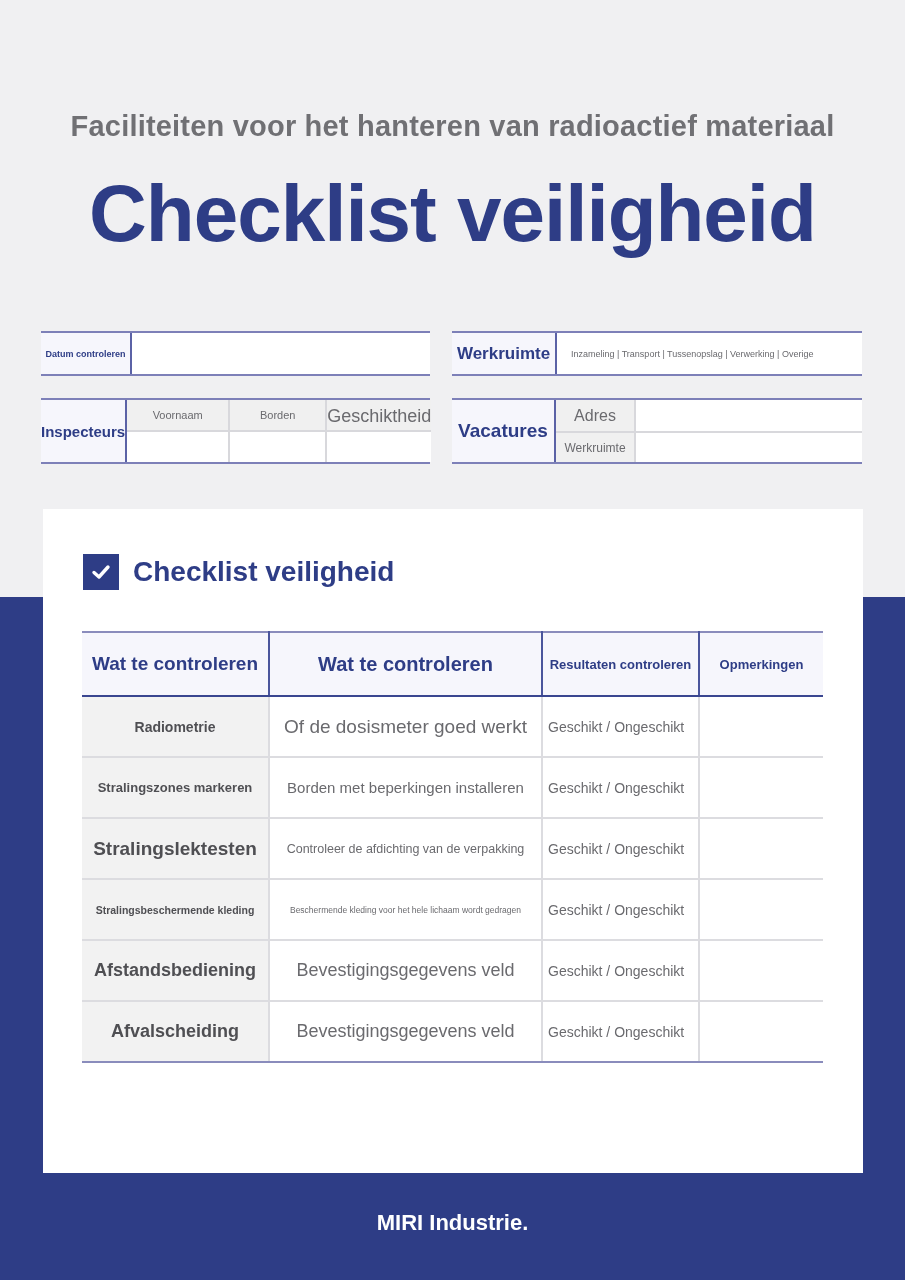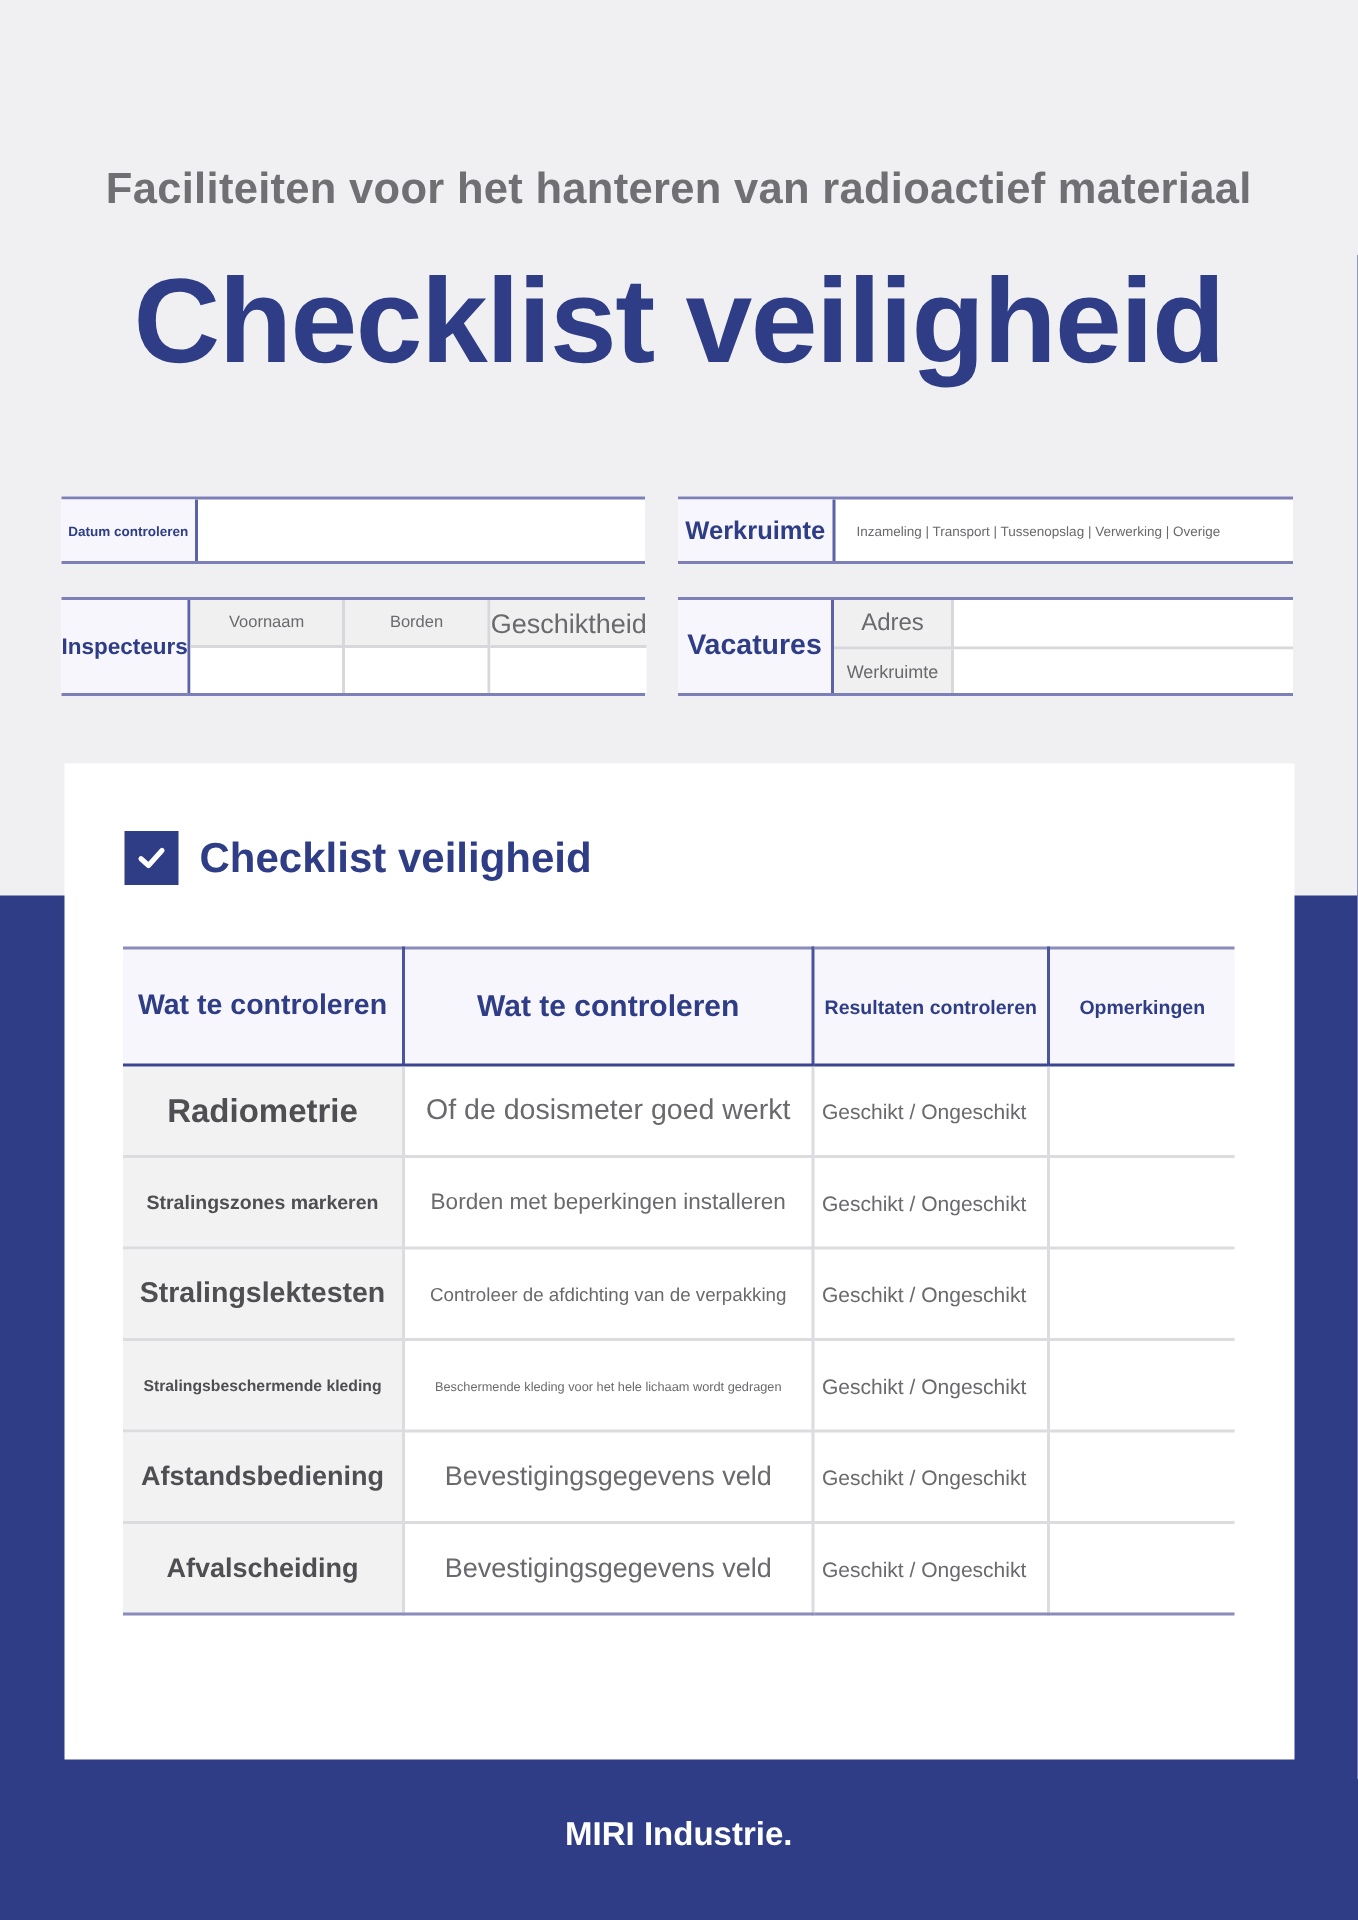--- a/index.html
+++ b/index.html
@@ -70,21 +70,21 @@
       width: 36px; height: 36px; background: #2e3d86;
       display: flex; align-items: center; justify-content: center;
     }
     .card-title { margin-left: 14px; font-size: 28px; font-weight: bold; color: #2e3d86; }
 
     .check-table {
       position: absolute; left: 39px; top: 122px; width: 741px;
       border-collapse: collapse; table-layout: fixed;
     }
     .check-table th {
-      height: 78px; background: #f6f6fc; color: #2e3d86; font-weight: bold;
+      height: 64px; background: #f6f6fc; color: #2e3d86; font-weight: bold;
       border-top: 2px solid #8a8cbc; border-bottom: 2px solid #3a4690;
       border-right: 2px solid #4a559c; text-align: center; white-space: nowrap;
     }
     .check-table th:last-child { border-right: none; }
     .check-table td {
       height: 61px; border-bottom: 2px solid #dcdce0; border-right: 2px solid #dcdce0;
       color: #6a6a6e; white-space: nowrap; overflow: hidden;
     }
     .check-table td:last-child { border-right: none; }
     .check-table tr:last-child td { border-bottom: 2px solid #8a8cbc; }
@@ -159,21 +159,21 @@
     <thead>
       <tr>
         <th style="font-size:19px">Wat te controleren</th>
         <th style="font-size:20px">Wat te controleren</th>
         <th style="font-size:13px">Resultaten controleren</th>
         <th style="font-size:13px">Opmerkingen</th>
       </tr>
     </thead>
     <tbody>
       <tr>
-        <td class="item" style="font-size:22px">Radiometrie</td>
+        <td class="item" style="font-size:14px">Radiometrie</td>
         <td class="desc" style="font-size:19px">Of de dosismeter goed werkt</td>
         <td class="res">Geschikt / Ongeschikt</td>
         <td></td>
       </tr>
       <tr>
         <td class="item" style="font-size:13px">Stralingszones markeren</td>
         <td class="desc" style="font-size:15px">Borden met beperkingen installeren</td>
         <td class="res">Geschikt / Ongeschikt</td>
         <td></td>
       </tr>

